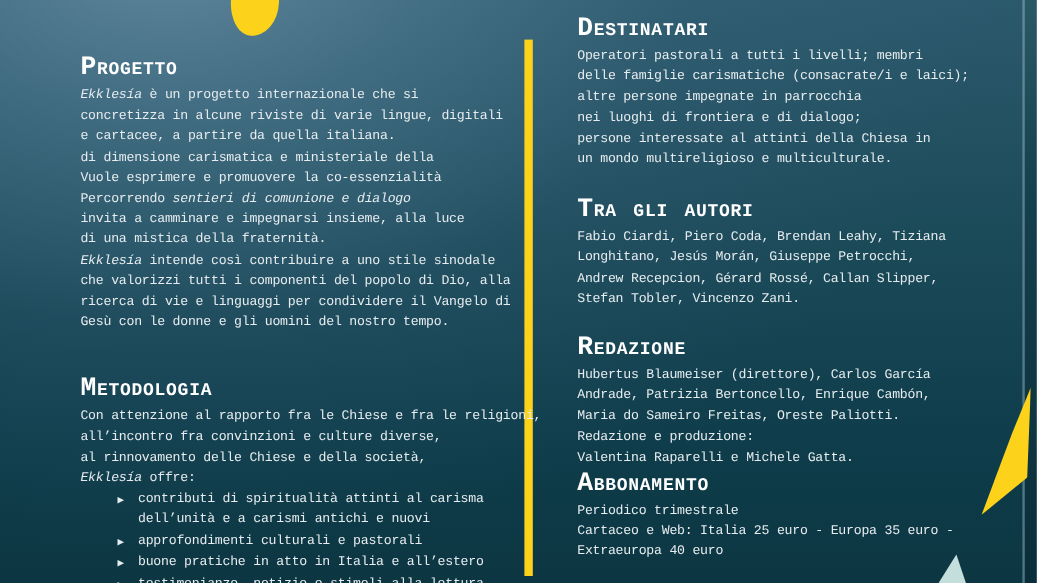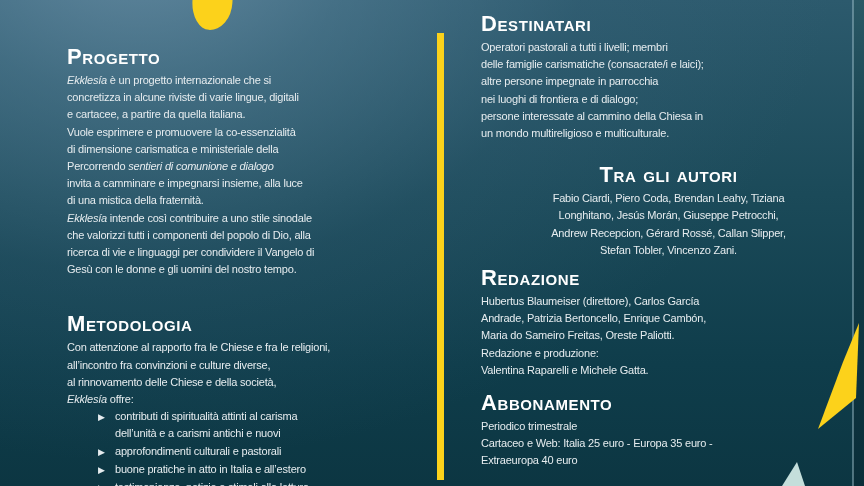--- a/index.html
+++ b/index.html
@@ -56,25 +56,25 @@
   .col.right{left:481px;top:12px;width:375px;}
   h2{
     font-variant:small-caps;font-weight:700;font-size:22px;line-height:24px;
     letter-spacing:0.6px;color:var(--heading_color);margin:0 0 3px 0;
   }
   .tline{
     font-size:11px;line-height:17.2px;letter-spacing:-0.2px;
     white-space:nowrap;
   }
   .it{font-style:italic;}
-  section{display:block;}
+  section{display:block;font-family:Liberation Mono, monospace;}
   .sec-progetto{margin-bottom:34px;}
   .sec-destinatari{margin-bottom:21px;}
-  .sec-autori{margin-bottom:7px;text-align:center;}
-  .sec-redazione{margin-bottom:12px;}
+  .sec-autori{margin-bottom:19px;}
+  .sec-redazione{}
   .brow{display:flex;align-items:flex-start;margin-left:31px;}
   .bmark{
     flex:0 0 17px;font-size:9px;line-height:17.2px;padding-top:1px;
     color:var(--text_color);
   }
 </style>
 </head>
 <body>
 
 <div class="page">
@@ -86,22 +86,22 @@
   <div class="bolt"></div>
   <div class="shard"></div>
 
   <div class="col left">
     <section class="sec-progetto">
       <h2>Progetto</h2>
       <div class="body">
           <div class="tline"><span class="it">Ekklesía</span><span> è un progetto internazionale che si</span></div>
           <div class="tline"><span>concretizza in alcune riviste di varie lingue, digitali</span></div>
           <div class="tline"><span>e cartacee, a partire da quella italiana.</span></div>
+          <div class="tline"><span>di dimensione carismatica e ministeriale della</span></div>
           <div class="tline"><span>Vuole esprimere e promuovere la co-essenzialità</span></div>
-          <div class="tline"><span>di dimensione carismatica e ministeriale della</span></div>
           <div class="tline"><span>Percorrendo </span><span class="it">sentieri di comunione e dialogo</span></div>
           <div class="tline"><span>invita a camminare e impegnarsi insieme, alla luce</span></div>
           <div class="tline"><span>di una mistica della fraternità.</span></div>
           <div class="tline"><span class="it">Ekklesía</span><span> intende così contribuire a uno stile sinodale</span></div>
           <div class="tline"><span>che valorizzi tutti i componenti del popolo di Dio, alla</span></div>
           <div class="tline"><span>ricerca di vie e linguaggi per condividere il Vangelo di</span></div>
           <div class="tline"><span>Gesù con le donne e gli uomini del nostro tempo.</span></div>
         </div>
     </section>
     <section class="sec-metodologia">
@@ -143,21 +143,21 @@
   </div>
 
   <div class="col right">
     <section class="sec-destinatari">
       <h2>Destinatari</h2>
       <div class="body">
           <div class="tline"><span>Operatori pastorali a tutti i livelli; membri</span></div>
           <div class="tline"><span>delle famiglie carismatiche (consacrate/i e laici);</span></div>
           <div class="tline"><span>altre persone impegnate in parrocchia</span></div>
           <div class="tline"><span>nei luoghi di frontiera e di dialogo;</span></div>
-          <div class="tline"><span>persone interessate al cammino della Chiesa in</span></div>
+          <div class="tline"><span>persone interessate al attinti della Chiesa in</span></div>
           <div class="tline"><span>un mondo multireligioso e multiculturale.</span></div>
         </div>
     </section>
     <section class="sec-autori">
       <h2>Tra gli autori</h2>
       <div class="body">
           <div class="tline"><span>Fabio Ciardi, Piero Coda, Brendan Leahy, Tiziana</span></div>
           <div class="tline"><span>Longhitano, Jesús Morán, Giuseppe Petrocchi,</span></div>
           <div class="tline"><span>Andrew Recepcion, Gérard Rossé, Callan Slipper,</span></div>
           <div class="tline"><span>Stefan Tobler, Vincenzo Zani.</span></div>

